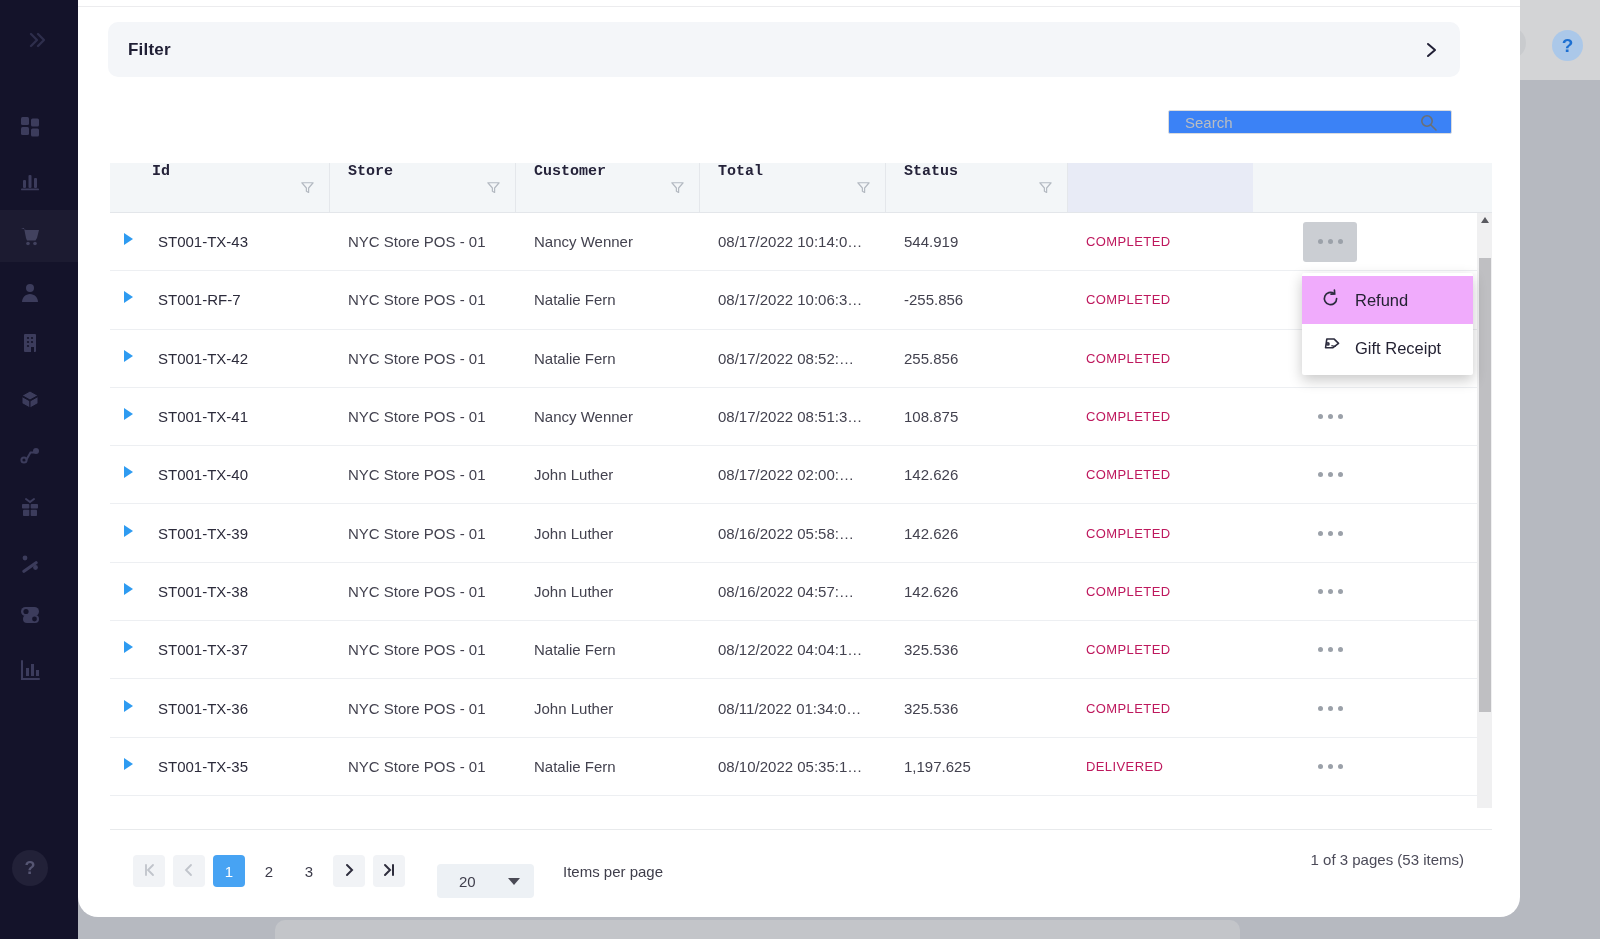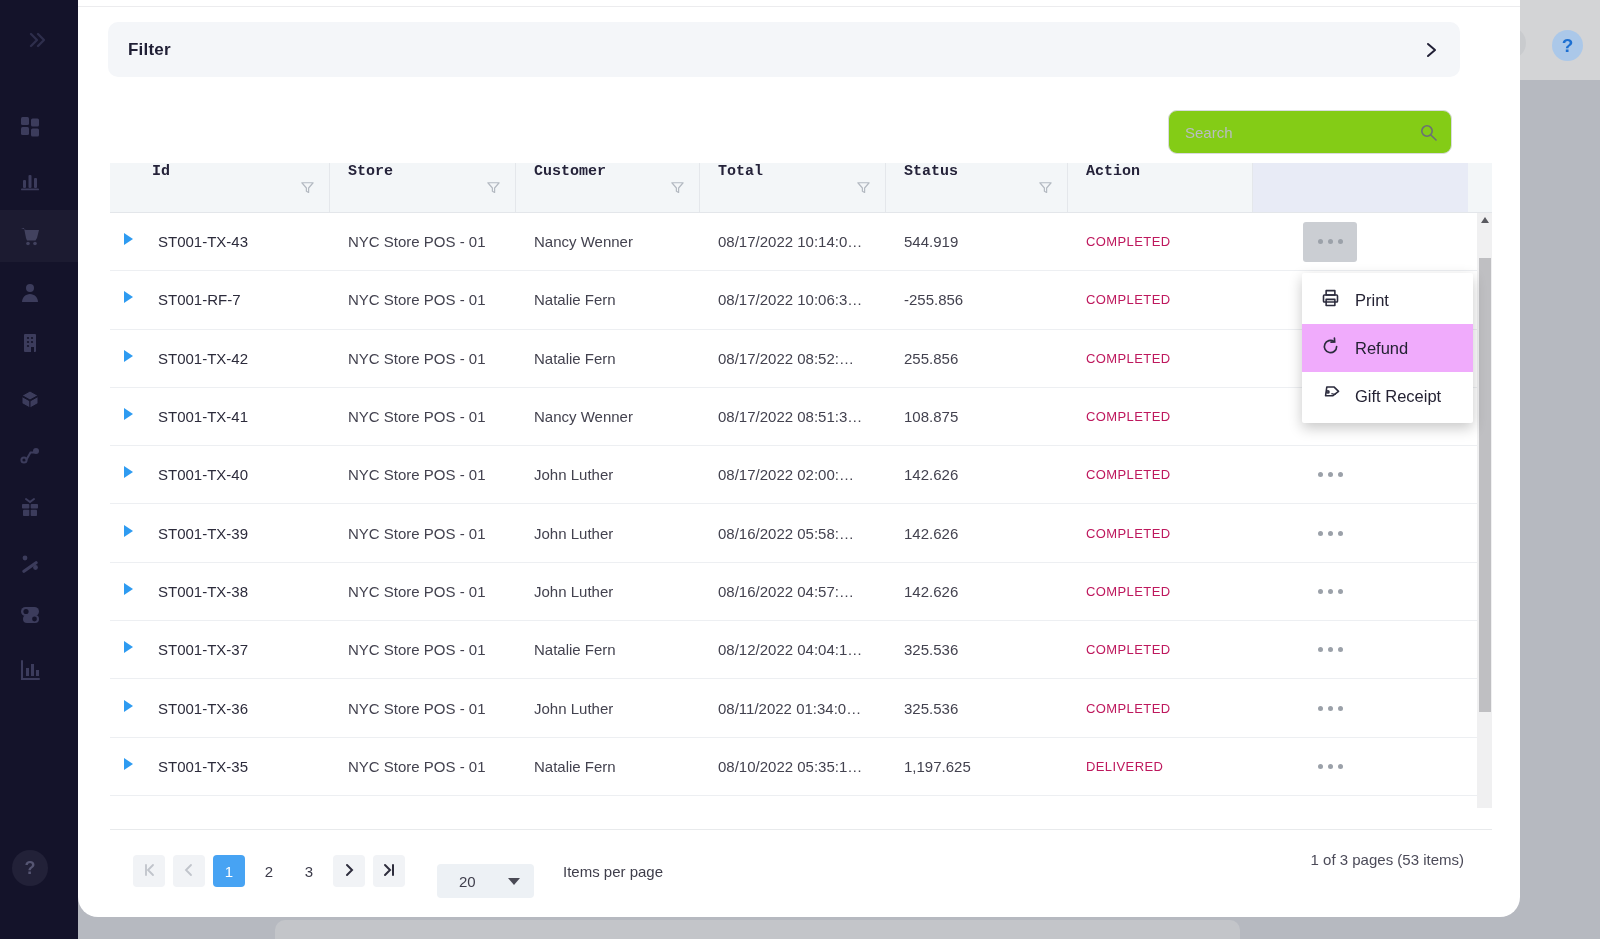--- a/index.html
+++ b/index.html
@@ -28,22 +28,22 @@
   
   .card { position:absolute; left:78px; top:0; width:1442px; height:917px; background:#ffffff;
           border-radius:0 0 20px 20px; z-index:2; }
   .card-topline { position:absolute; left:0; top:6px; width:100%; height:1px; background:#ececee; }
 
   .filter-bar { position:absolute; left:30px; top:22px; width:1352px; height:55px; background:#f4f6f9;
                 border-radius:10px; display:flex; align-items:center; padding:0 20px; cursor:pointer; }
   .filter-title { font-size:17px; font-weight:bold; color:#201f35; letter-spacing:.2px; }
   .filter-chevron { margin-left:auto; display:flex; }
 
-  .search-wrap { position:absolute; left:1090px; top:110px; width:284px; height:44px; background:#84cc16;
-                 border:1px solid #d9dbde; border-radius:9px; display:flex; align-items:center; }
+  .search-wrap { position:absolute; left:1090px; top:110px; width:284px; height:24px; background:#3b82f6;
+                 border:1px solid #d9dbde; border-radius:2px; display:flex; align-items:center; }
   .search-wrap input { flex:1; border:none; outline:none; padding:0 10px 0 16px; font-size:15px;
                  font-family:"Liberation Sans",sans-serif; color:#3a394a; background:transparent; }
   .search-wrap input::placeholder { color:#b9bdc2; }
   .search-icon { padding-right:13px; display:flex; }
 
   
   .table-wrap { position:absolute; left:32px; top:163px; width:1382px; }
   .thead { display:grid; grid-template-columns:220px 186px 184px 186px 182px 185px 215px 24px;
            height:50px; background:#f3f6f8; border-bottom:1px solid #e3e6ea; }
   .hcell { position:relative; display:flex; align-items:flex-start; padding-left:18px; font-size:15px;
@@ -311,23 +311,20 @@
             </span>
           </div>
         <div class="hcell">
             <span>Status</span>
           <span class="funnel">
               <svg width="15" height="15" viewBox="0 0 20 20" fill="none" stroke="#b4bac2" stroke-width="1.6" stroke-linejoin="round">
                 <path d="M2.5 3h15l-6 7v6l-3-1.8V10z"></path>
               </svg>
             </span>
           </div>
-        <div class="hcell">
-            <span>Action</span>
-          </div>
         <div class="hcell scrollcol"></div>
       </div>
 
       <div class="tbody">
 
         <div class="trow">
           <div class="cell cid">
               <span class="expand"></span>
               <span>ST001-TX-43</span>
             </div>
@@ -506,30 +503,20 @@
 
       </div>
 
       <div class="vscroll">
         <span class="varrow"></span>
         <span class="vthumb"></span>
       </div>
     </div>
 
     <div class="menu">
-      <div class="mitem">
-        <span>
-          <svg width="21" height="21" viewBox="0 0 24 24" fill="none" stroke="#2b2b3d" stroke-width="1.8" stroke-linejoin="round">
-              <rect x="7" y="3" width="10" height="5"></rect>
-              <rect x="4" y="8" width="16" height="8" rx="1"></rect>
-              <rect x="7" y="13" width="10" height="7"></rect>
-            </svg>
-        </span>
-        <span>Print</span>
-      </div>
       <div class="mitem hl">
         <span>
           <svg width="21" height="21" viewBox="0 0 24 24" fill="none" stroke="#2b2b3d" stroke-width="1.9" stroke-linecap="round">
               <path d="M19 12a7 7 0 1 1-3-5.7"></path>
               <path d="M16.5 2.5l.3 4.2-4.2.3" fill="none"></path>
             </svg>
         </span>
         <span>Refund</span>
       </div>
       <div class="mitem">

